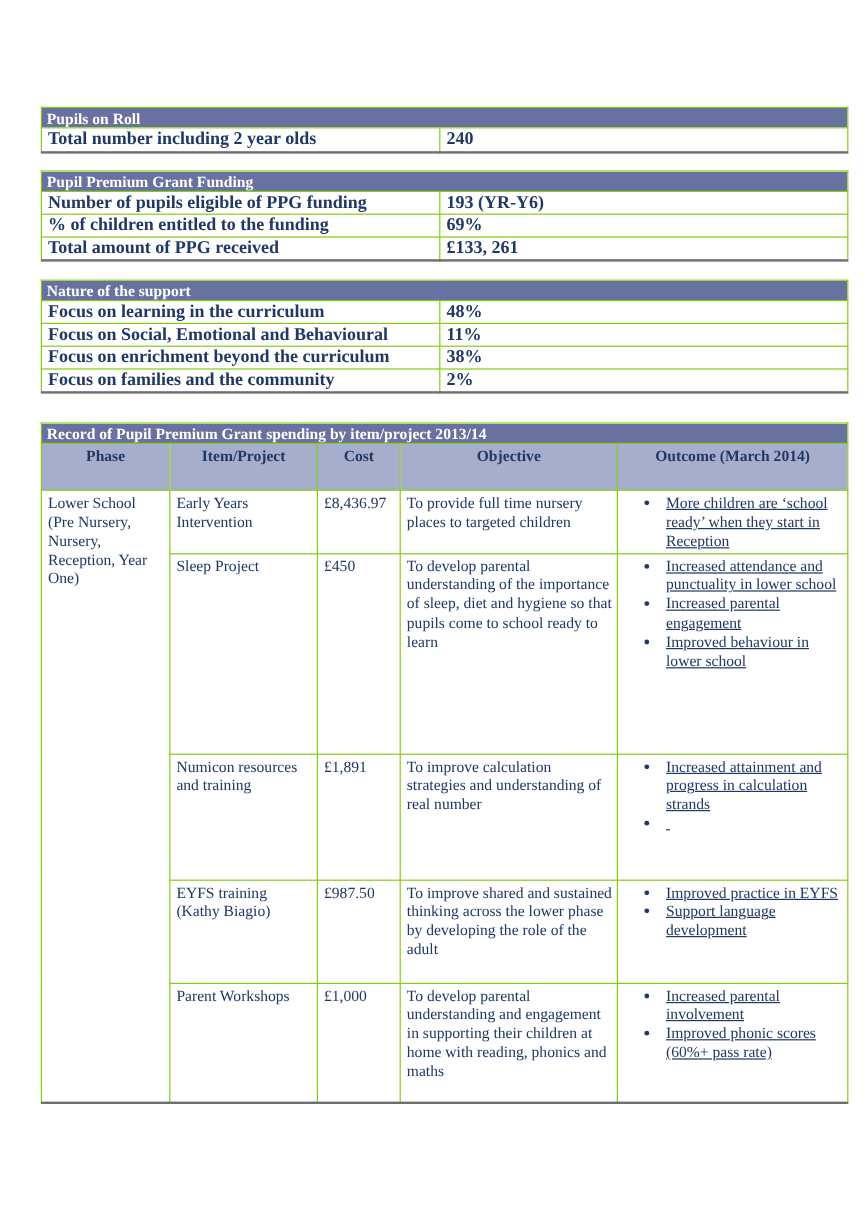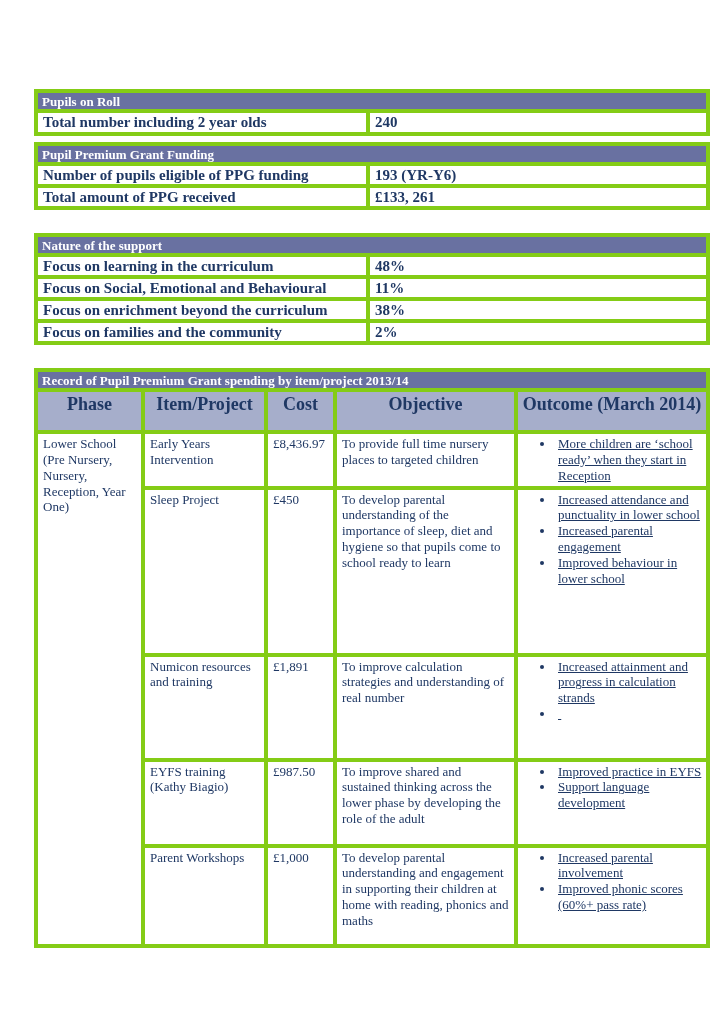--- a/index.html
+++ b/index.html
@@ -9,45 +9,45 @@
     background:#ffffff;
     font-family:"Liberation Serif","DejaVu Serif",serif;
     overflow:hidden;
   }
   table {
     position:absolute; left:34px; width:672px;
     border-collapse:collapse; table-layout:fixed;
     color:#1f3864;
     border:1px solid #7a7a7a; border-bottom:2px solid #6e6e6e;
   }
-  td,th { border:4px solid #84cc16; overflow:hidden; }
+  td,th { border:1px solid #84cc16; overflow:hidden; }
 
   
   td.titlebar {
     background:#6971a1; color:#ffffff;
     font-weight:bold; font-size:13px; line-height:15px;
     height:16px; padding:0 4px; vertical-align:middle;
   }
 
   
   .kv td.lbl, .kv td.val {
     font-weight:bold; font-size:15px; line-height:15px;
     height:18px; padding:0 5px; vertical-align:middle;
     white-space:nowrap;
   }
   #t1 { top:89px; }
   #t1 td.lbl, #t1 td.val { height:19px; }
   #t2 { top:142px; }
   #t3 { top:233px; }
 
   
-  #t4 { top:368px; }
+  #t4 { top:352px; }
   #t4 th {
     background:#a6aecb; color:#1f3864;
-    font-weight:bold; font-size:18px;
+    font-weight:bold; font-size:13px;
     height:35px; vertical-align:top; text-align:center;
     padding-top:2px;
   }
   #t4 td.body {
     vertical-align:top; font-size:13px; line-height:1.22;
     padding:2px 4px 2px 5px;
   }
   #t4 td.cost { overflow-wrap:break-word; word-wrap:break-word; }
   #t4 tr.r1 { height:46px; }
   #t4 tr.r2 { height:167px; }
@@ -86,20 +86,24 @@
       </colgroup>
     <tbody>
         <tr>
       <td class="titlebar" colspan="2">Pupil Premium Grant Funding</td>
     </tr>
     <tr>
       <td class="lbl">Number of pupils eligible of PPG funding</td>
       <td class="val">193 (YR-Y6)</td>
     </tr>
     <tr>
+      <td class="lbl">% of children entitled to the funding</td>
+      <td class="val">69%</td>
+    </tr>
+    <tr>
       <td class="lbl">Total amount of PPG received</td>
       <td class="val">£133, 261</td>
     </tr>
   </tbody>
     </table>
 
   <table id="t3" class="kv">
     <colgroup>
         <col style="width:332px">
         <col style="width:340px">

